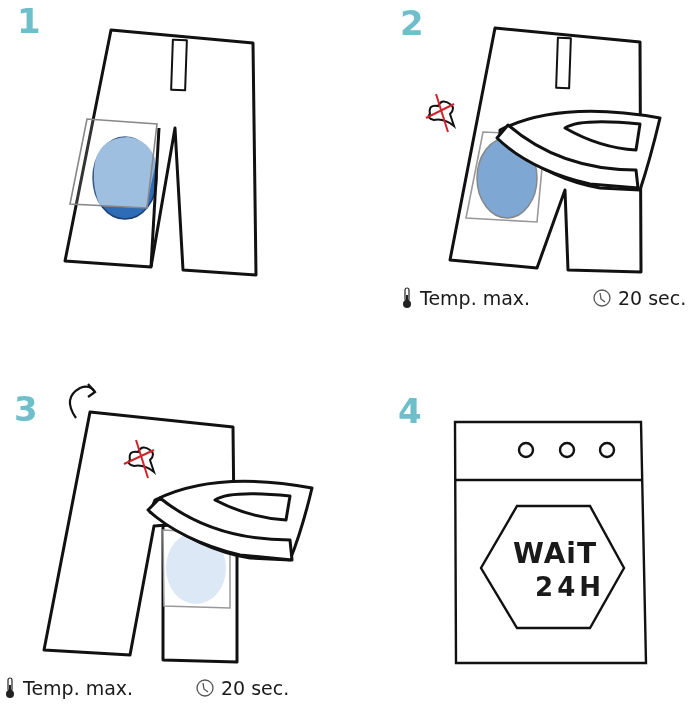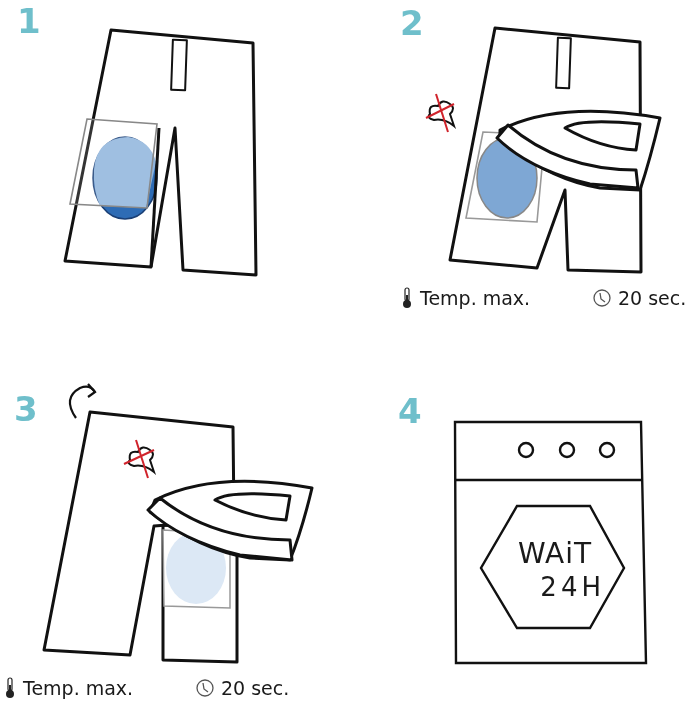--- a/index.html
+++ b/index.html
@@ -1,21 +1,21 @@
 <!DOCTYPE html>
 <html><head>
 <meta charset="utf-8">
 <style>
   html, body { margin: 0; padding: 0; background: #ffffff; }
   body { width: 700px; height: 706px; position: relative; overflow: hidden; font-family: "Liberation Sans", sans-serif; }
   .step-num { position: absolute; font-family: "DejaVu Sans", sans-serif; font-weight: bold; font-size: 34px; color: #6fbfcb; line-height: 1; }
   .caption { position: absolute; font-size: 19px; color: #1a1a1a; display: flex; align-items: center; gap: 6px; font-family: "DejaVu Sans", sans-serif; }
   .caption svg { display: block; }
   svg.art { position: absolute; left: 0; top: 0; }
-  .wait-text { font-family: "DejaVu Sans", sans-serif; font-weight: normal; }
+  .wait-text { font-family: "DejaVu Sans", sans-serif; font-weight: bold; }
 </style>
 </head>
 <body>
 
 <div class="step-num" style="left:17px; top:4px;">1</div>
 <div class="step-num" style="left:400px; top:6px;">2</div>
 <div class="step-num" style="left:14px; top:392px;">3</div>
 <div class="step-num" style="left:398px; top:394px;">4</div>
 
 <svg class="art" width="700" height="706" viewBox="0 0 700 706">

